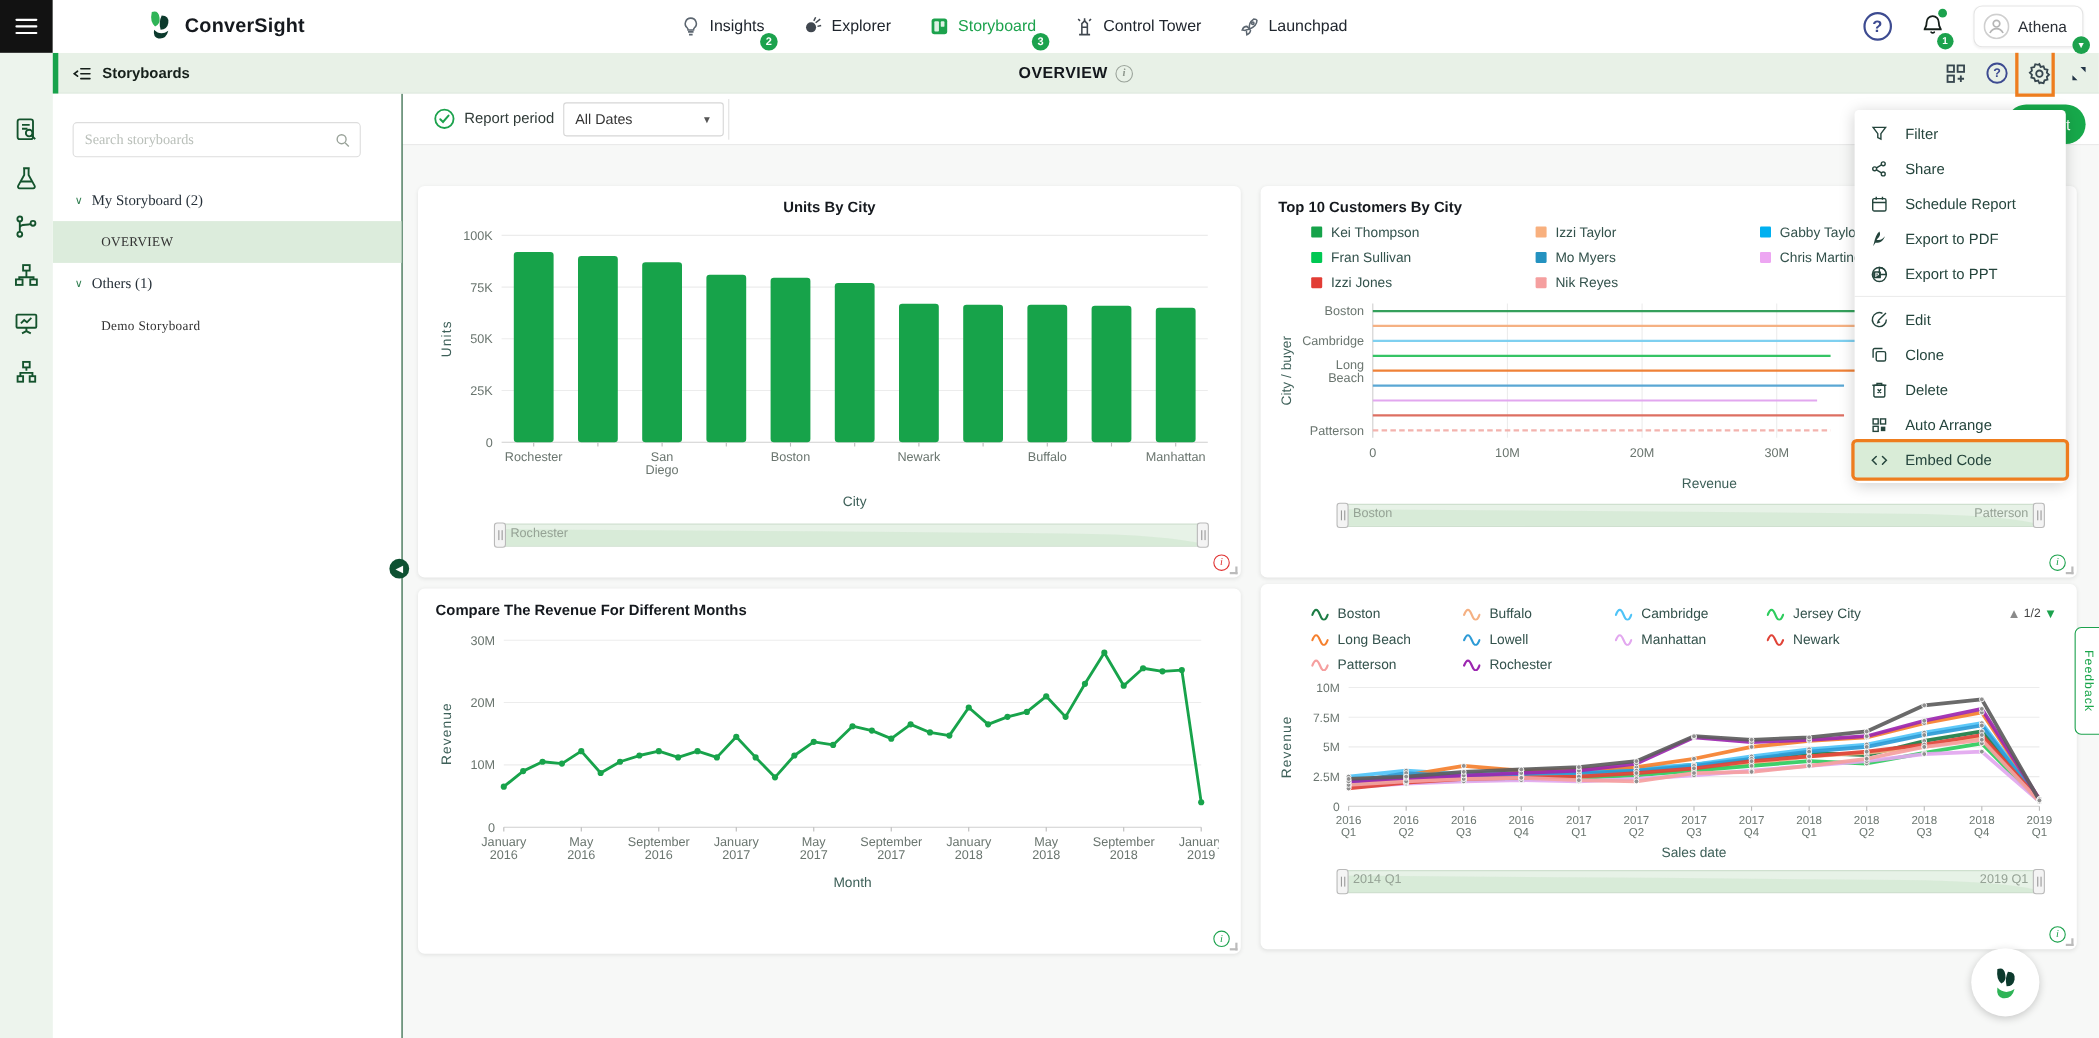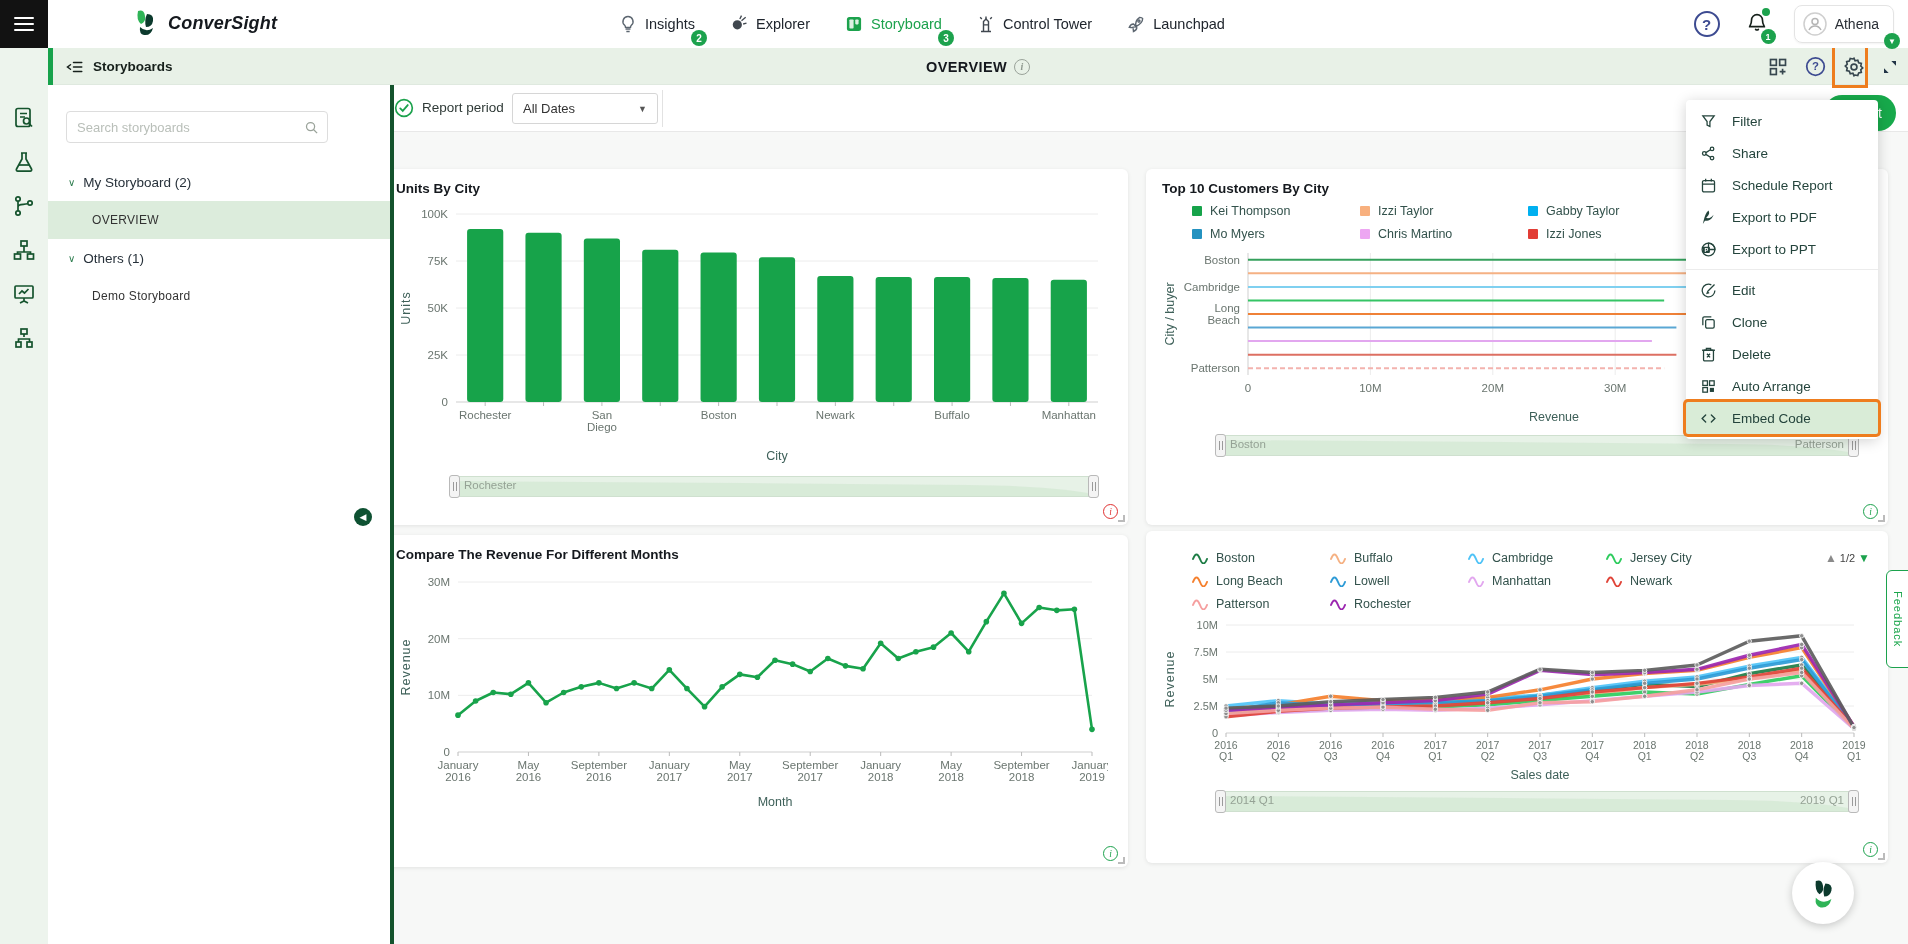--- a/index.html
+++ b/index.html
@@ -9,21 +9,21 @@
   
   #leftrail { position:absolute; left:0; top:0; width:48px; height:944px; background:#edf4ed; z-index:20;}
   #hamburger { width:48px; height:48px; background:#121212; display:flex; align-items:center; justify-content:center; cursor:pointer;}
   #hamburger span{display:block;width:20px;}
   #hamburger i{display:block;height:2px;background:#fff;margin:4px 0;border-radius:1px;}
   .rail-icon { position:absolute; left:12px; width:24px; height:24px; color:#14532d; cursor:pointer;}
   .rail-icon svg{width:24px;height:24px;}
 
   
   #topbar { position:absolute; left:48px; top:0; right:0; height:48px; background:#fff; z-index:30;}
-  #logo { position:absolute; left:82px; top:8px; display:flex; align-items:center; gap:8px;font-style:italic;}
+  #logo { position:absolute; left:82px; top:8px; display:flex; align-items:center; gap:8px;}
   #logo-text { font-size:18px; font-weight:700; color:#15191e; letter-spacing:.2px;}
   #nav { position:absolute; left:570px; top:0; height:48px; display:flex; align-items:center; gap:34px;}
   .nav-item { position:relative; display:flex; align-items:center; gap:7px; font-size:14.5px; color:#20262e; cursor:pointer; font-weight:500;}
   .nav-item.active { color:#1ca24d; }
   .nav-badge { position:absolute; right:-12px; bottom:-12px; background:#1ca24d; color:#fff; width:16px; height:16px; border-radius:50%; font-size:10px; display:flex;align-items:center;justify-content:center; font-weight:700;}
   #topbar-right { position:absolute; right:14px; top:0; height:48px; display:flex; align-items:center; gap:26px;}
   #help-btn { width:26px;height:26px;border:2px solid #3d4b91;color:#3d4b91;border-radius:50%;display:flex;align-items:center;justify-content:center;font-weight:700;font-size:15px;cursor:pointer;}
   #bell { position:relative; cursor:pointer;}
   #bell .dot{position:absolute;right:-2px;top:-3px;width:8px;height:8px;background:#1ca24d;border-radius:50%;}
   #bell .cnt{position:absolute;right:-8px;bottom:-7px;background:#1ca24d;color:#fff;width:15px;height:15px;border-radius:50%;font-size:9px;display:flex;align-items:center;justify-content:center;font-weight:700;}
@@ -35,21 +35,21 @@
   #sb-bar { position:absolute; left:48px; top:48px; right:0; height:37px; background:#e8f1e7; z-index:25; border-bottom:1px solid #dfe9df;}
   #sb-accent{position:absolute;left:0;top:0;width:5px;height:37px;background:#17a24b;}
   #sb-title{position:absolute;left:18px;top:0;height:37px;display:flex;align-items:center;gap:9px;font-size:13.5px;font-weight:700;color:#16201b;}
   #page-title{position:absolute;left:0;right:0;top:0;height:37px;display:flex;align-items:center;justify-content:center;gap:7px;font-size:14.5px;font-weight:700;letter-spacing:.4px;color:#14181d;}
   .i-circ{width:16px;height:16px;border:1px solid #9aa39a;color:#8d978d;border-radius:50%;font-size:10px;display:inline-flex;align-items:center;justify-content:center;font-style:italic;font-family:"Liberation Serif",serif;}
   #sb-icons{position:absolute;right:10px;top:0;height:37px;display:flex;align-items:center;gap:17px;color:#37474f;}
   #sb-icons .sbi{cursor:pointer;display:flex;align-items:center;}
   #gear-highlight{position:absolute; right:30px; top:-4px; width:36px;height:44px;border:3px solid #ee7d1e;z-index:40;pointer-events:none;}
 
   
-  #sidepanel{position:absolute;left:48px;top:85px;width:346px;bottom:0;background:#fff;border-right:4px solid #14532d;z-index:10;}
+  #sidepanel{position:absolute;left:48px;top:85px;width:318px;bottom:0;background:#fff;border-right:1px solid #14532d;z-index:10;font-family:Liberation Serif, serif;}
   #sb-search{position:absolute;left:18px;top:26px;width:262px;height:32px;border:1px solid #ddd;border-radius:4px;display:flex;align-items:center;padding:0 8px 0 10px;}
   #sb-search input{flex:1;border:none;outline:none;font-size:13px;color:#444;font-family:inherit;}
   #sb-search input::placeholder{color:#b9bfb9;}
   .tree{position:absolute;left:0;right:0;top:78px;}
   .tree-group{display:flex;align-items:center;gap:8px;height:38px;padding-left:20px;font-size:13.5px;font-weight:500;color:#27313a;cursor:pointer;}
   .tree-group .chev{color:#2e7d4f;font-size:10px;}
   .tree-item{height:38px;display:flex;align-items:center;padding-left:44px;font-size:12px;color:#333;letter-spacing:.3px;cursor:pointer;}
   .tree-item.selected{background:#dcecdc;}
   #collapse-btn{position:absolute;left:354px;top:508px;width:18px;height:18px;background:#0e5132;color:#fff;border-radius:50%;font-size:9px;display:flex;align-items:center;justify-content:center;cursor:pointer;z-index:15;}
 
@@ -72,21 +72,21 @@
   
   .slider{position:relative;height:21px;margin-top:8px;}
   .slider .track{position:absolute;left:0;right:0;top:0;bottom:0;background:#e7f2e7;border:1px solid #cfe0cf;border-radius:2px;overflow:hidden;}
   .slider svg{position:absolute;left:0;top:0;}
   .slider .hd{position:absolute;top:-1px;width:11px;height:23px;background:#f4f4f4;border:1px solid #b9b9b9;border-radius:3px;display:flex;align-items:center;justify-content:center;gap:2px;cursor:ew-resize;z-index:3;}
   .slider .hd i{display:block;width:1px;height:9px;background:#9a9a9a;}
   .slider .sl-label{position:absolute;top:3px;font-size:11.5px;color:#95a295;z-index:2;}
 
   
   .legend{display:flex;flex-wrap:wrap;row-gap:9px;margin:8px 0 2px 30px;position:relative;}
-  .lg-item{display:flex;align-items:center;gap:8px;font-size:12.5px;color:#33524c;width:168px;cursor:pointer;}
+  .lg-item{display:flex;align-items:center;gap:8px;font-size:12.5px;color:#33524c;width:204px;cursor:pointer;}
   .lg-sw{width:10px;height:10px;border-radius:1px;}
   .legend4 .lg-item{width:138px;}
   .lg-pg{position:absolute;right:2px;top:0;display:flex;align-items:center;gap:3px;font-size:11px;color:#444;}
   .lg-pg .up{color:#8a8a8a;font-size:12px;cursor:pointer;}
   .lg-pg .dn{color:#1ca24d;font-size:12px;cursor:pointer;}
 
   
   #menu{position:absolute;left:1686px;top:100px;width:192px;background:#fff;border-radius:4px;box-shadow:0 2px 14px rgba(0,0,0,.18);z-index:50;padding:5px 0;}
   .menu-item{height:32px;display:flex;align-items:center;gap:15px;padding:0 14px;font-size:13.5px;color:#24443c;cursor:pointer;}
   .menu-item svg{width:17px;height:17px;flex:none;}
@@ -298,21 +298,21 @@
         <path d="M7.5 12.5l3 3 6-7" fill="none" stroke="#1ca24d" stroke-width="2.2" stroke-linecap="round"></path>
     </svg>
     <span id="report-period-label">Report period</span>
     <div id="date-select">
       <span>All Dates</span>
         <span class="dsc">▼</span>
     </div>
     <div id="filter-div"></div>
     <div id="hidden-btn">t</div>
   </div>
-  <div class="card" id="card0" style="left:18px;top:84px;width:748px;height:356px;">
+  <div class="card" id="card0" style="left:18px;top:84px;width:748px;height:356px;text-align:center;">
       <div class="card-title">Units By City</div>
       <svg width="712" height="268" style="display: block; margin-top: 4px;">
         <line x1="60" x2="702" y1="202" y2="202" stroke="#cfcfcf" stroke-width="1"></line>
         <text x="52" y="206" text-anchor="end" font-size="11.5" fill="#6a756f">0</text>
         <line x1="60" x2="702" y1="155" y2="155" stroke="#ececec" stroke-width="1"></line>
         <text x="52" y="159" text-anchor="end" font-size="11.5" fill="#6a756f">25K</text>
         <line x1="60" x2="702" y1="108" y2="108" stroke="#ececec" stroke-width="1"></line>
         <text x="52" y="112" text-anchor="end" font-size="11.5" fill="#6a756f">50K</text>
         <line x1="60" x2="702" y1="61" y2="61" stroke="#ececec" stroke-width="1"></line>
         <text x="52" y="65" text-anchor="end" font-size="11.5" fill="#6a756f">75K</text>

